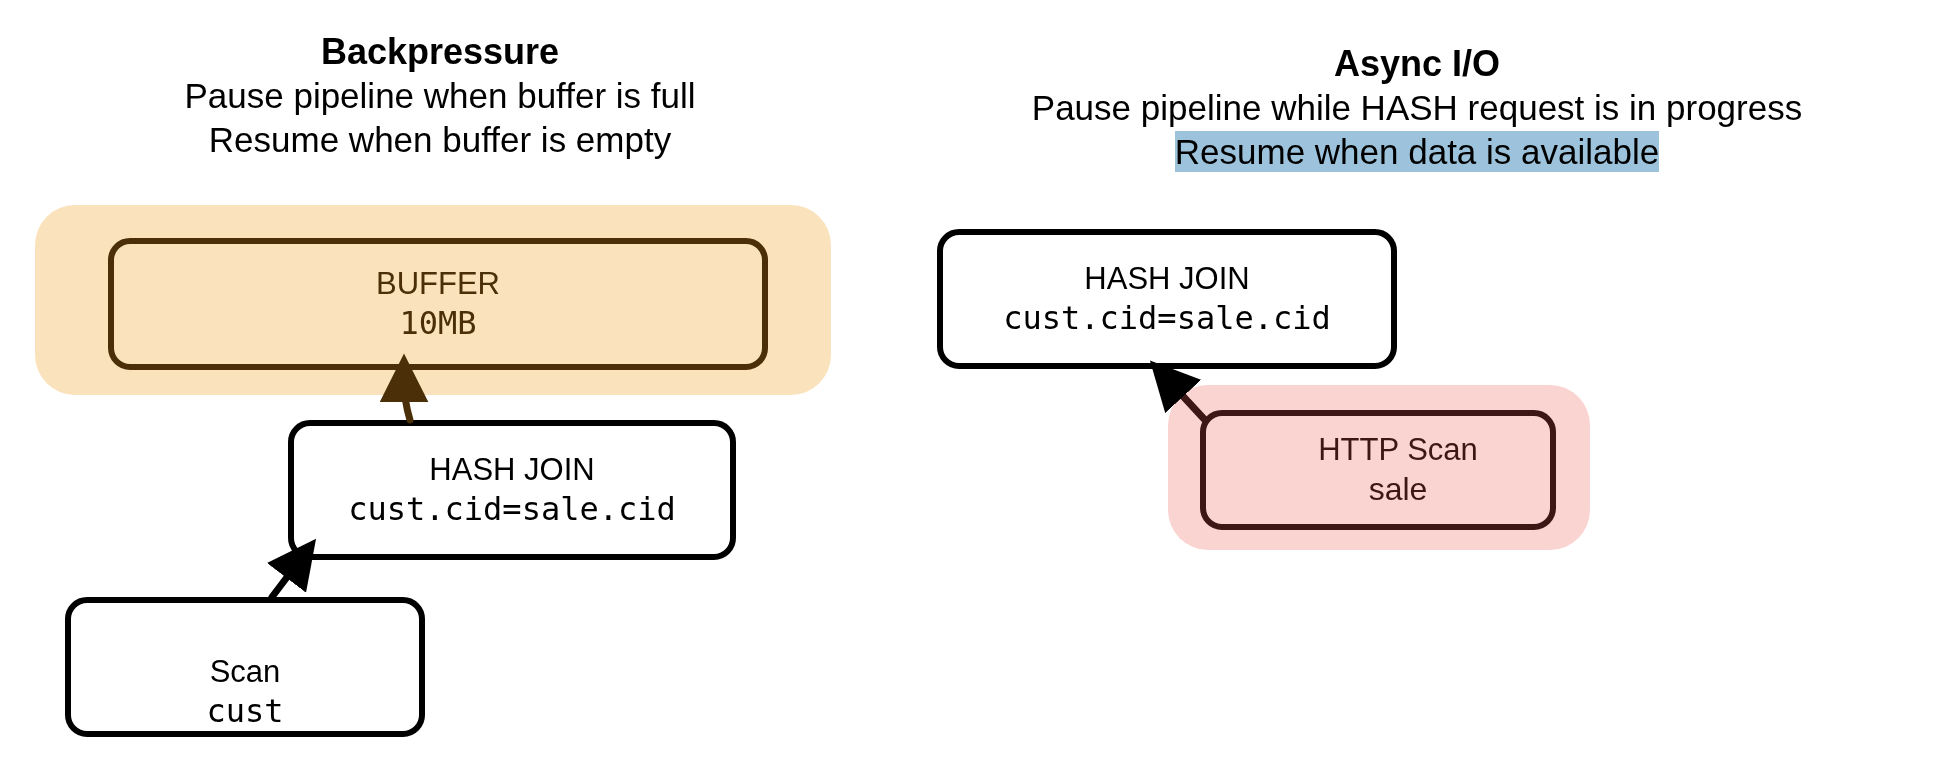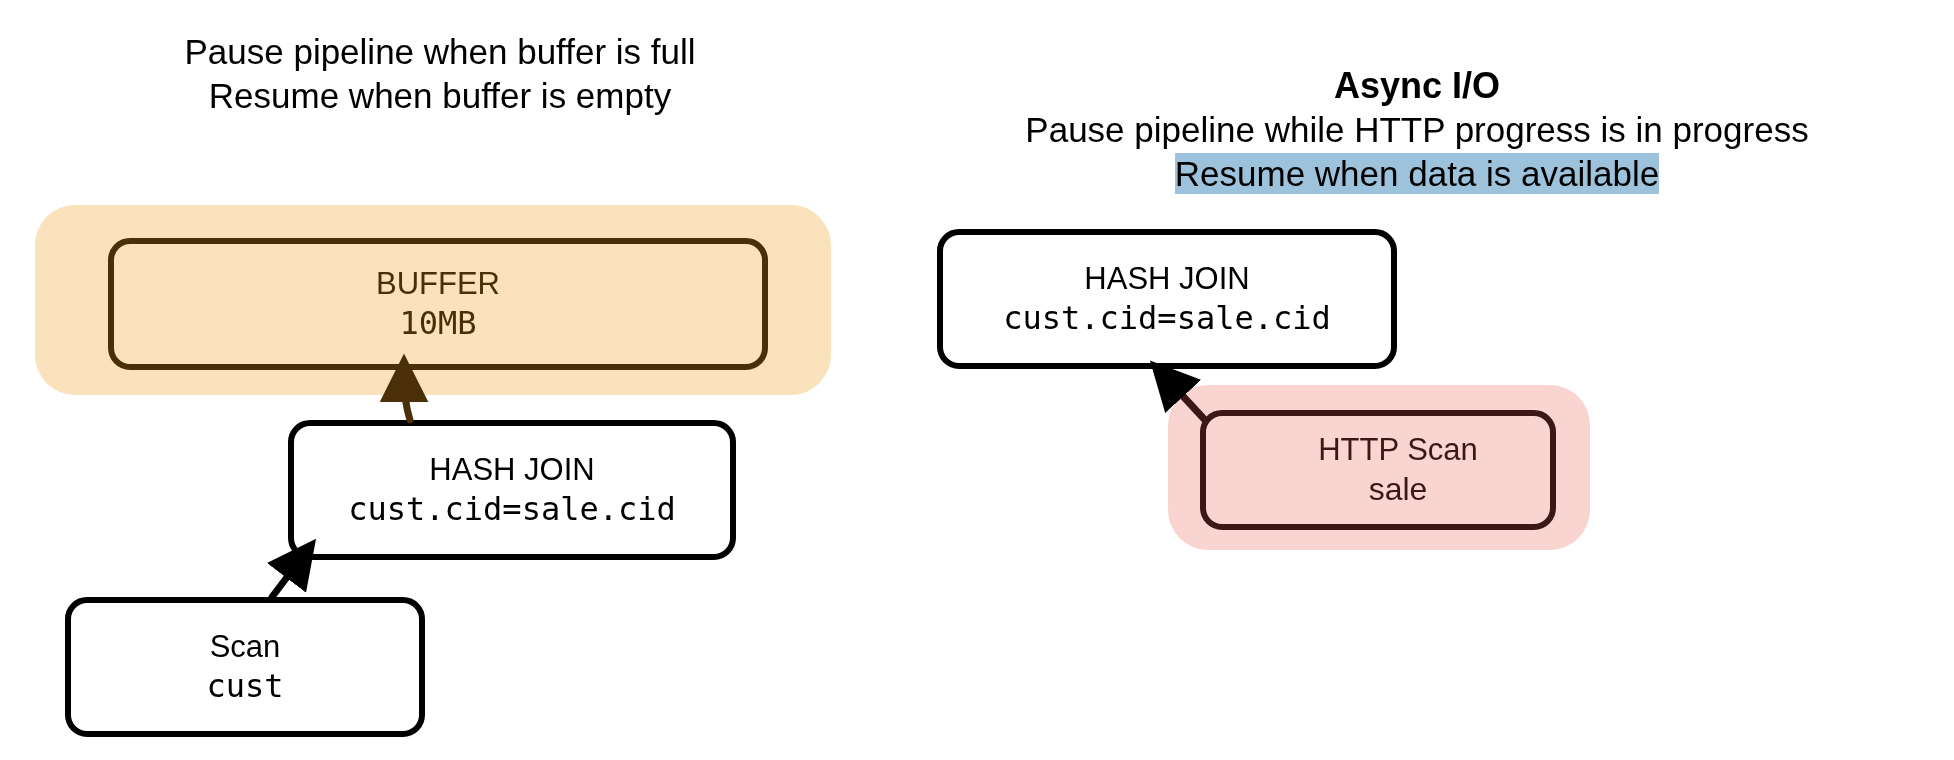--- a/index.html
+++ b/index.html
@@ -108,47 +108,48 @@
     height: 760px;
     pointer-events: none;
   }
 </style>
 </head>
 <body>
 
 <div class="panel" id="panel-backpressure">
 
   <div class="panel-heading" style="top:30px;">
+    <div class="panel-title">Backpressure</div>
     <div class="panel-sub">Pause pipeline when buffer is full</div>
     <div class="panel-sub">Resume when buffer is empty</div>
   </div>
 
   <div class="region" id="region-buffer" style="left:35px; top:205px; width:796px; height:190px;"></div>
 
   <div class="node" id="node-buffer" style="left:108px; top:238px; width:660px; height:132px;">
     <div class="node-title">BUFFER</div>
     <div class="node-detail">10MB</div>
   </div>
 
   <div class="node" id="node-hash-join" style="left:288px; top:420px; width:448px; height:140px;">
     <div class="node-title">HASH JOIN</div>
     <div class="node-detail">cust.cid=sale.cid</div>
   </div>
 
-  <div class="node" id="node-scan" style="left:65px; top:597px; width:360px; height:140px;">
+  <div class="node" id="node-scan" style="left:65px; top:597px; width:360px; height:140px;justify-content:flex-end;">
     <div class="node-title">Scan</div>
     <div class="node-detail">cust</div>
   </div>
 </div>
 
 <div class="panel" id="panel-async">
 
-  <div class="panel-heading" style="top:64px;">
+  <div class="panel-heading" style="top:42px;">
     <div class="panel-title">Async I/O</div>
-    <div class="panel-sub">Pause pipeline while HTTP progress is in progress</div>
+    <div class="panel-sub">Pause pipeline while HASH request is in progress</div>
     <div class="panel-sub highlight"><span>Resume when data is available</span></div>
   </div>
 
   <div class="region" id="region-http" style="left:288px; top:385px; width:422px; height:165px;"></div>
 
   <div class="node" id="node-hash-join-2" style="left:57px; top:229px; width:460px; height:140px;">
     <div class="node-title">HASH JOIN</div>
     <div class="node-detail">cust.cid=sale.cid</div>
   </div>
 

